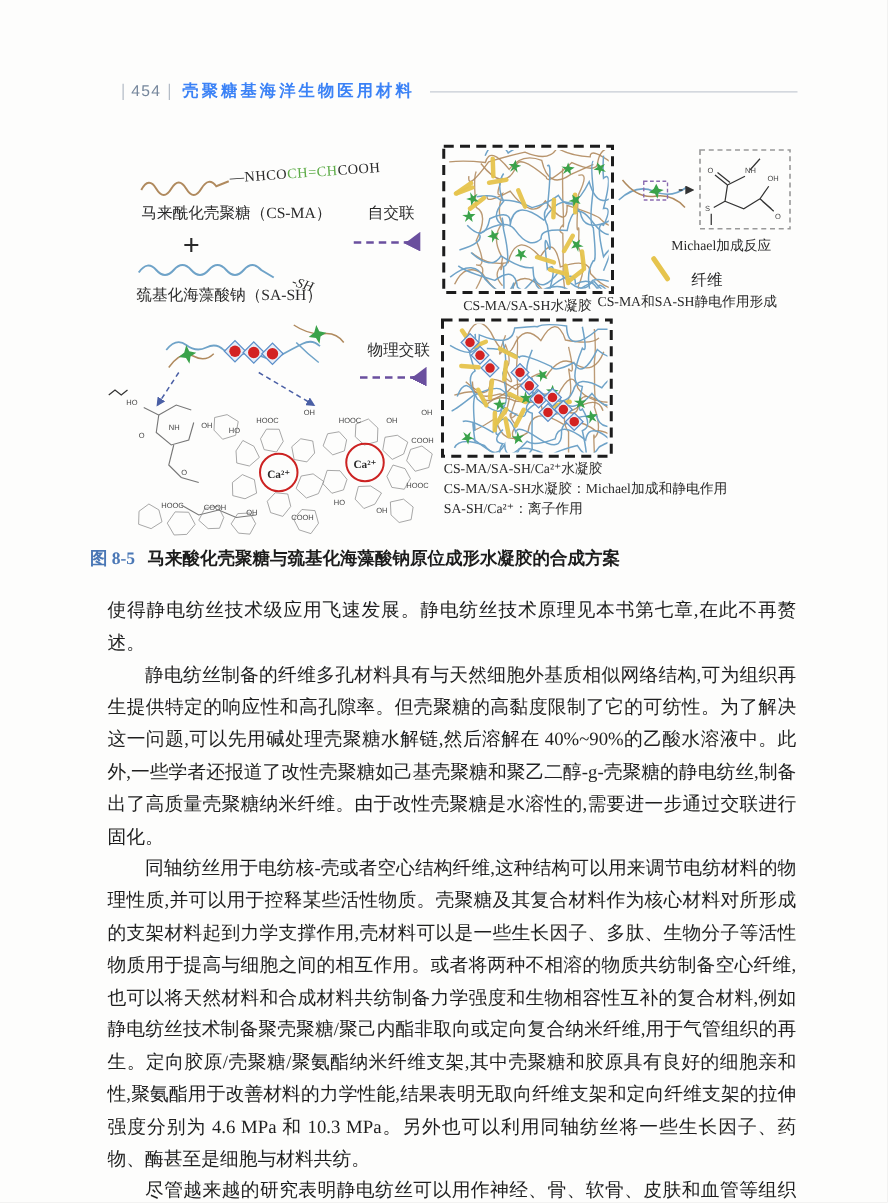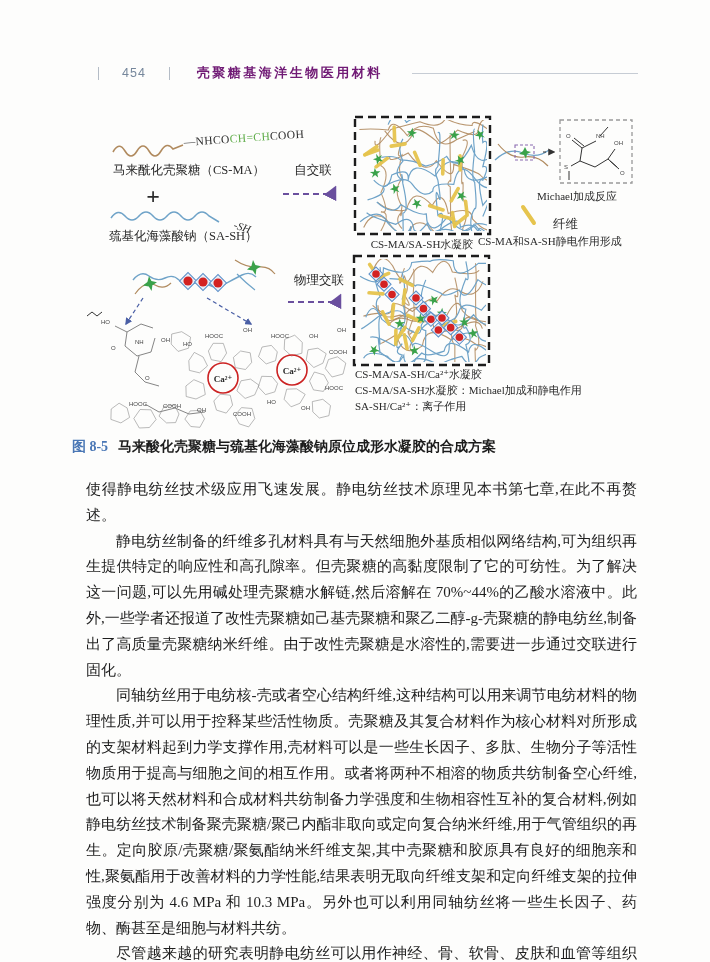--- a/index.html
+++ b/index.html
@@ -1,22 +1,22 @@
 <!DOCTYPE html>
 <html><head>
 <meta charset="utf-8">
 <style>
   html,body{margin:0;padding:0;background:#e9e9e9;}
   .page{width:710px;height:962px;background:#fdfdfc;position:relative;margin:0 auto;
         font-family:"Liberation Serif","DejaVu Serif",serif;overflow:hidden;}
   
-  .hdr{position:absolute;left:92px;top:64px;width:546px;display:flex;align-items:center;gap:17px;}
+  .hdr{position:absolute;left:92px;top:64px;width:546px;display:flex;align-items:center;}
   .vbar{width:1px;height:13px;background:#b4bcc6;margin:0 6px;}
   .pnum{font-size:12.5px;color:#76879c;font-family:"Liberation Sans",sans-serif;letter-spacing:1px;}
-  .rtitle{font-size:13px;color:#701a75;font-weight:bold;letter-spacing:2.5px;margin-left:4px;white-space:nowrap;}
+  .rtitle{font-size:13px;color:#3b82f6;font-weight:bold;letter-spacing:2.5px;margin-left:4px;white-space:nowrap;}
   .hline{flex:1;height:1px;background:#c6ccd4;margin-left:12px;}
   
   .fig{position:absolute;left:85px;top:116px;width:560px;height:320px;}
   .fig svg{overflow:visible;}
   text{fill:#2a2a2a;font-family:"Liberation Serif","DejaVu Serif",serif;}
   .cjk{font-size:12.5px;}
   .small-cjk{font-size:11px;}
   .formula{font-size:11.5px;letter-spacing:.4px;}
   .atom{font-size:6px;fill:#444;font-family:"Liberation Sans",sans-serif;}
   .caption{position:absolute;top:438px;left:0;width:568px;text-align:center;
@@ -296,18 +296,18 @@
       <text class="small-cjk" x="270" y="294">SA-SH/Ca²⁺：离子作用</text>
     </svg>
   </div>
 
   <div class="caption">
     <span class="lab">图 8-5</span><span>马来酸化壳聚糖与巯基化海藻酸钠原位成形水凝胶的合成方案</span>
   </div>
 
   <div class="bodytext">
     <p class="cont">使得静电纺丝技术级应用飞速发展。静电纺丝技术原理见本书第七章,在此不再赘述。</p>
-    <p>静电纺丝制备的纤维多孔材料具有与天然细胞外基质相似网络结构,可为组织再生提供特定的响应性和高孔隙率。但壳聚糖的高黏度限制了它的可纺性。为了解决这一问题,可以先用碱处理壳聚糖水解链,然后溶解在 70%~44%的乙酸水溶液中。此外,一些学者还报道了改性壳聚糖如己基壳聚糖和聚乙二醇-g-壳聚糖的静电纺丝,制备出了高质量壳聚糖纳米纤维。由于改性壳聚糖是水溶性的,需要进一步通过交联进行固化。</p>
+    <p>静电纺丝制备的纤维多孔材料具有与天然细胞外基质相似网络结构,可为组织再生提供特定的响应性和高孔隙率。但壳聚糖的高黏度限制了它的可纺性。为了解决这一问题,可以先用碱处理壳聚糖水解链,然后溶解在 40%~90%的乙酸水溶液中。此外,一些学者还报道了改性壳聚糖如己基壳聚糖和聚乙二醇-g-壳聚糖的静电纺丝,制备出了高质量壳聚糖纳米纤维。由于改性壳聚糖是水溶性的,需要进一步通过交联进行固化。</p>
     <p>同轴纺丝用于电纺核-壳或者空心结构纤维,这种结构可以用来调节电纺材料的物理性质,并可以用于控释某些活性物质。壳聚糖及其复合材料作为核心材料对所形成的支架材料起到力学支撑作用,壳材料可以是一些生长因子、多肽、生物分子等活性物质用于提高与细胞之间的相互作用。或者将两种不相溶的物质共纺制备空心纤维,也可以将天然材料和合成材料共纺制备力学强度和生物相容性互补的复合材料,例如静电纺丝技术制备聚壳聚糖/聚己内酯非取向或定向复合纳米纤维,用于气管组织的再生。定向胶原/壳聚糖/聚氨酯纳米纤维支架,其中壳聚糖和胶原具有良好的细胞亲和性,聚氨酯用于改善材料的力学性能,结果表明无取向纤维支架和定向纤维支架的拉伸强度分别为 4.6 MPa 和 10.3 MPa。另外也可以利用同轴纺丝将一些生长因子、药物、酶甚至是细胞与材料共纺。</p>
     <p>尽管越来越的研究表明静电纺丝可以用作神经、骨、软骨、皮肤和血管等组织支架材料,但是该项技术也存在一个明显的缺点,即所形成的支架孔洞尺寸太小,限制了细胞的长入。最近有研究者将电纺丝和 3D 打印结合起来设计软骨组织的分级结构,这种方法可以同时提</p>
   </div>
 
 </div>
 
 </body></html>

